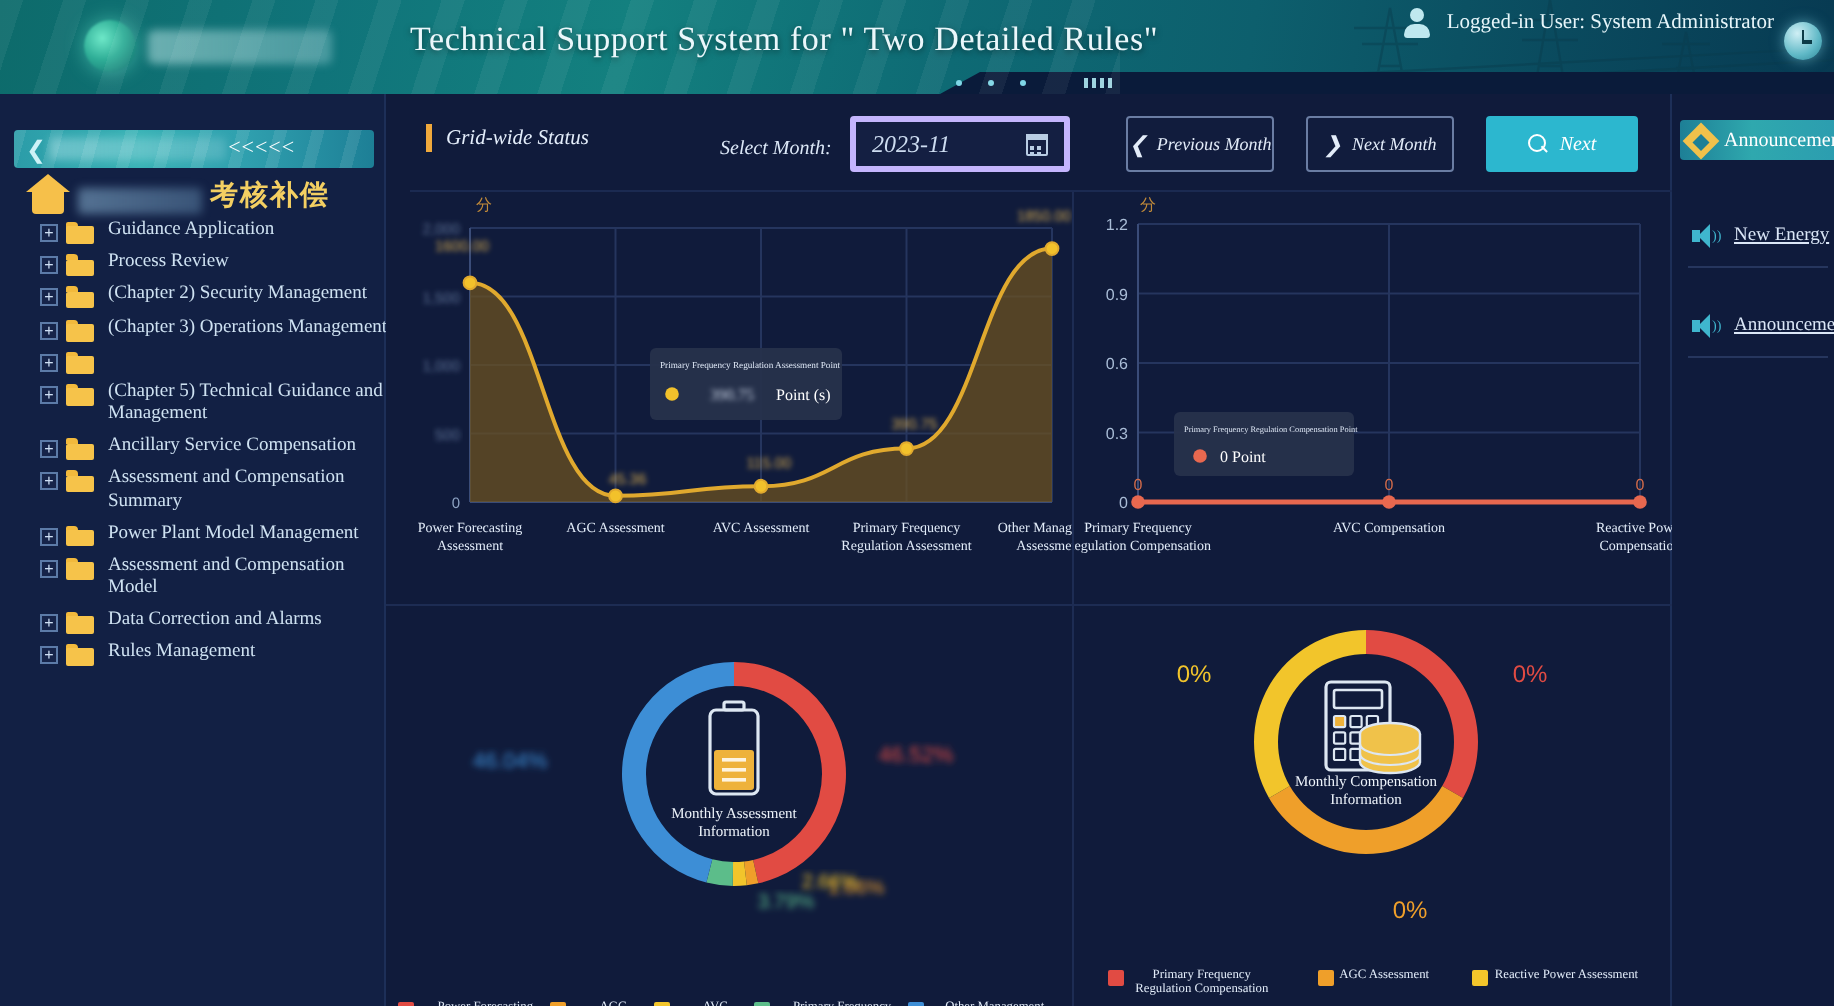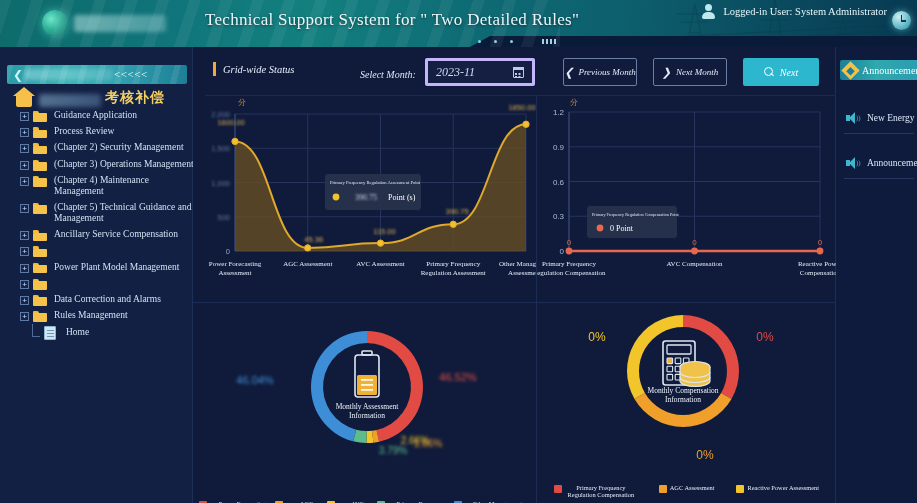--- a/index.html
+++ b/index.html
@@ -298,21 +298,21 @@
   }
   .ico-speaker::before{
     content:""; position:absolute; left:0; top:3px; width:4px; height:6px; background:#3fb6ce;
   }
   .ico-speaker::after{
     content:""; position:absolute; left:3px; top:0;
     border-top:6px solid transparent; border-bottom:6px solid transparent;
     border-right:6px solid #3fb6ce;
   }
   .spk-waves{ position:absolute; left:10px; top:2px; color:#3fb6ce; font-size:7px; line-height:8px;}
-  .ann-tx{ font-size:9.5px; color:#dbe7f7; white-space:nowrap; }
+  .ann-tx{ font-size:9.5px; color:#dbe7f7; white-space:nowrap;text-decoration:underline; }
 
   svg { display:block; }
 </style>
 </head>
 <body>
 
 <div id="app">
 
   <div class="header">
     <svg class="hdr-towers" viewBox="0 0 300 47">
@@ -382,59 +382,55 @@
           <span class="tlabel">(Chapter 2) Security Management</span>
         </div>
         <div class="tnode">
           <span class="tplus">+</span>
           <span class="ico-folder"></span>
           <span class="tlabel">(Chapter 3) Operations Management</span>
         </div>
         <div class="tnode">
           <span class="tplus">+</span>
           <span class="ico-folder"></span>
-          <span class="tlabel">(Chapter 4) Maintenance Management</span>
         </div>
         <div class="tnode">
           <span class="tplus">+</span>
           <span class="ico-folder"></span>
           <span class="tlabel">(Chapter 5) Technical Guidance and Management</span>
         </div>
         <div class="tnode">
           <span class="tplus">+</span>
           <span class="ico-folder"></span>
           <span class="tlabel">Ancillary Service Compensation</span>
         </div>
         <div class="tnode">
           <span class="tplus">+</span>
           <span class="ico-folder"></span>
+          <span class="tlabel">Assessment and Compensation Summary</span>
         </div>
         <div class="tnode">
           <span class="tplus">+</span>
           <span class="ico-folder"></span>
           <span class="tlabel">Power Plant Model Management</span>
         </div>
         <div class="tnode">
           <span class="tplus">+</span>
           <span class="ico-folder"></span>
+          <span class="tlabel">Assessment and Compensation Model</span>
         </div>
         <div class="tnode">
           <span class="tplus">+</span>
           <span class="ico-folder"></span>
           <span class="tlabel">Data Correction and Alarms</span>
         </div>
         <div class="tnode">
           <span class="tplus">+</span>
           <span class="ico-folder"></span>
           <span class="tlabel">Rules Management</span>
-        </div>
-        <div class="tnode leaf">
-          <span class="tleafline"></span>
-          <span class="ico-file"></span>
-          <span class="tlabel" style="padding-left:6px;padding-top:1px;">Home</span>
         </div>
       </div>
   </div>
 
   <div class="main">
 
     <div class="panel-top">
       <div class="panel-title">
         <span class="title-bar"></span>
         <span class="title-txt">Grid-wide Status</span>

